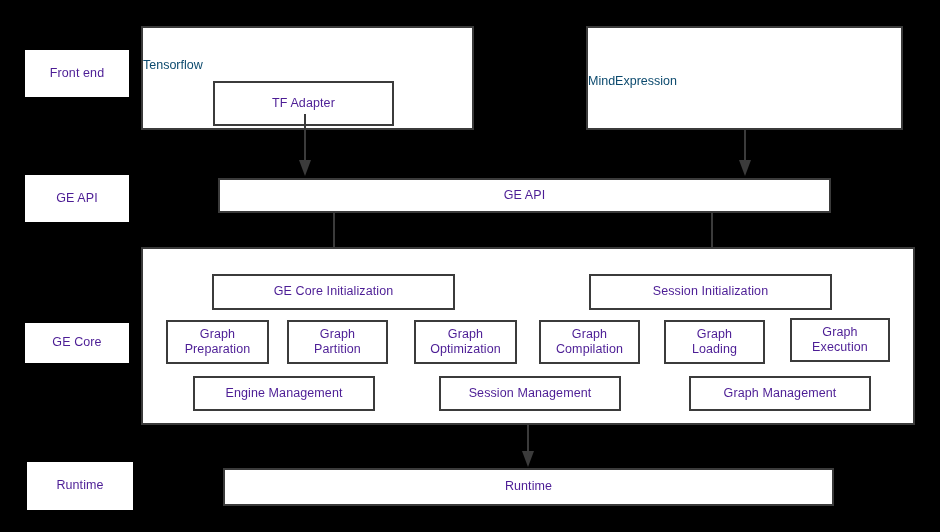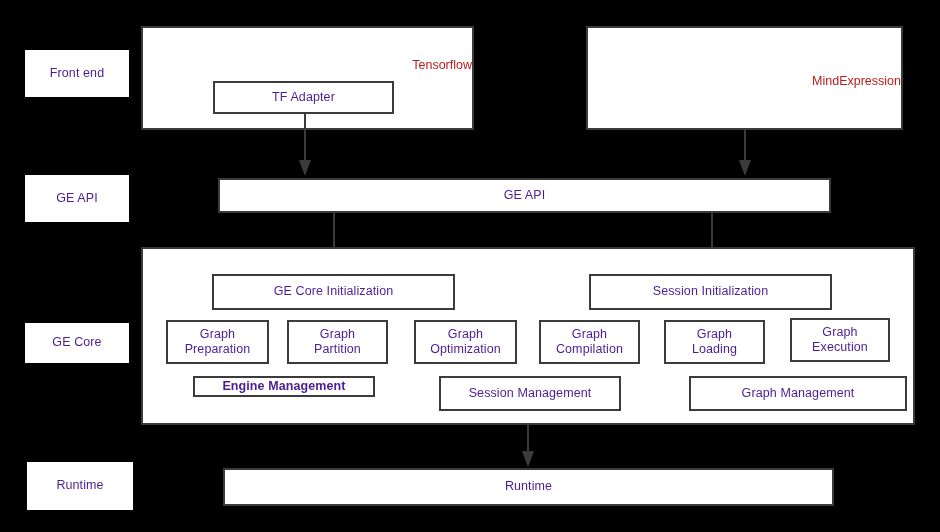--- a/index.html
+++ b/index.html
@@ -37,22 +37,22 @@
   .container-box {
     position: absolute;
     background: #ffffff;
     border: 2px solid #3b3b3b;
     box-sizing: border-box;
   }
   .container-title {
     position: absolute;
     left: 0;
     right: 0;
-    text-align: right;
-    color: #b91c1c;
+    text-align: left;
+    color: #0c4a6e;
     font-size: 12.5px;
   }
   .arrow {
     position: absolute;
   }
   .arrow svg {
     display: block;
     overflow: visible;
   }
   .two-line { white-space: pre-line; }
@@ -74,21 +74,21 @@
     <span>GE Core</span>
   </div>
 
   <div class="box plain" style="left:27px; top:462px; width:106px; height:48px;">
     <span>Runtime</span>
   </div>
 
   <div class="container-box" style="left:141px; top:26px; width:333px; height:104px;">
     <div class="container-title" style="top:30px;">Tensorflow</div>
   </div>
-  <div class="box bordered" style="left:213px; top:81px; width:181px; height:33px;">
+  <div class="box bordered" style="left:213px; top:81px; width:181px; height:45px;">
     <span>TF Adapter</span>
   </div>
 
   <div class="container-box" style="left:586px; top:26px; width:317px; height:104px;padding-left:36px;">
     <div class="container-title" style="top:46px;">MindExpression</div>
   </div>
 
   <div class="arrow" style="left:296px; top:114px;">
     <svg width="18" height="64" viewBox="0 0 18 64">
       <line x1="9" y1="0" x2="9" y2="50" stroke="#3b3b3b" stroke-width="2"></line>
@@ -149,27 +149,27 @@
   </div>
   <div class="box bordered two-line" style="left:664px; top:320px; width:101px; height:44px;">
     <span class="two-line">Graph
 Loading</span>
   </div>
   <div class="box bordered two-line" style="left:790px; top:318px; width:100px; height:44px;">
     <span class="two-line">Graph
 Execution</span>
   </div>
 
-  <div class="box bordered" style="left:193px; top:376px; width:182px; height:21px;font-weight:bold;">
+  <div class="box bordered" style="left:193px; top:376px; width:182px; height:35px;">
     <span>Engine Management</span>
   </div>
   <div class="box bordered" style="left:439px; top:376px; width:182px; height:35px;">
     <span>Session Management</span>
   </div>
-  <div class="box bordered" style="left:689px; top:376px; width:218px; height:35px;">
+  <div class="box bordered" style="left:689px; top:376px; width:182px; height:35px;">
     <span>Graph Management</span>
   </div>
 
   <div class="arrow" style="left:519px; top:425px;">
     <svg width="18" height="44" viewBox="0 0 18 44">
       <line x1="9" y1="0" x2="9" y2="30" stroke="#3b3b3b" stroke-width="2"></line>
       <polygon points="9,42 3,26 15,26" fill="#3b3b3b"></polygon>
     </svg>
   </div>
 

